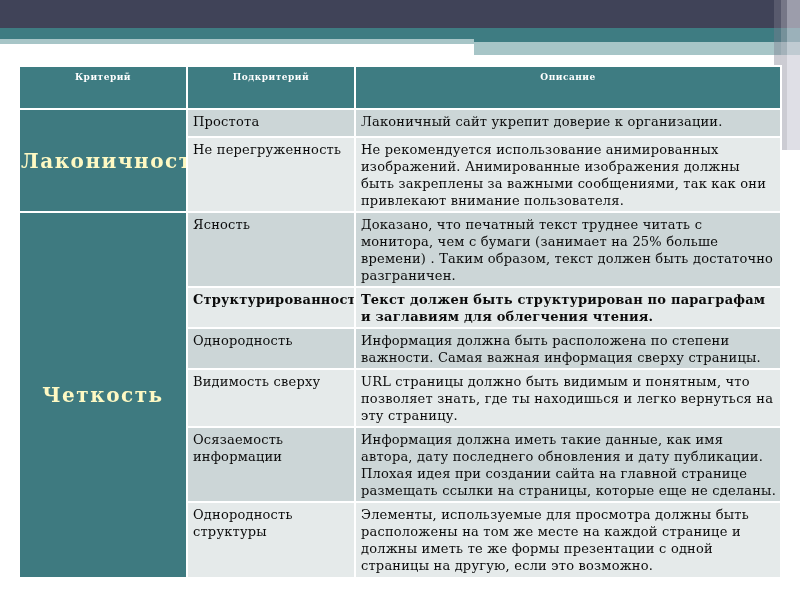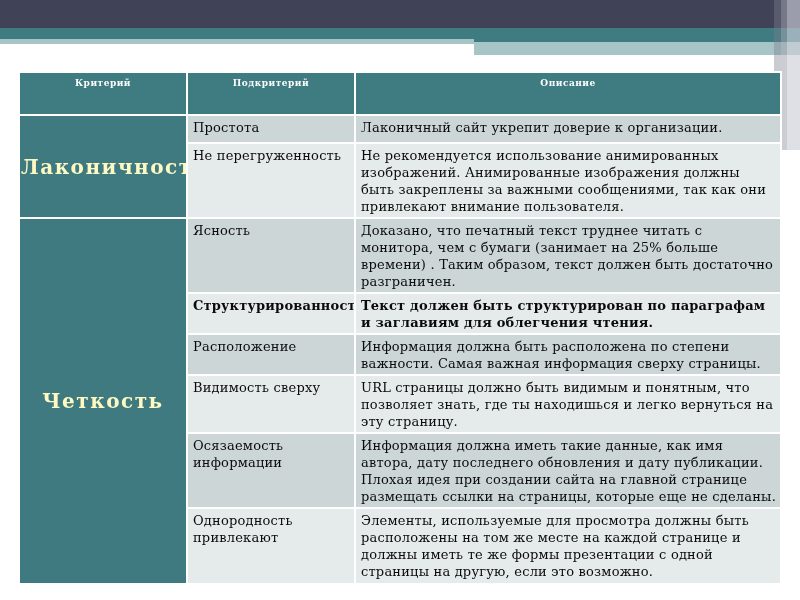--- a/index.html
+++ b/index.html
@@ -44,21 +44,21 @@
     background: var(--light-teal, #a7c5c7);
   }
   
   .stripe { position: absolute; top: 0; height: 150px; }
   .stripe-a { left: 774px; width: 7px;  background: rgba(125,126,142,0.40); }
   .stripe-b { left: 781px; width: 6px;  background: rgba(162,162,175,0.55); }
   .stripe-c { left: 787px; width: 13px; background: rgba(206,206,216,0.65); }
 
   
   table.criteria-table {
-    position: absolute; left: 18px; top: 71px;
+    position: absolute; left: 18px; top: 65px;
     width: 762px;
     border-collapse: collapse;
     table-layout: fixed;
   }
   .criteria-table col.c1 { width: 168px; }
   .criteria-table col.c2 { width: 168px; }
   .criteria-table col.c3 { width: 426px; }
   .criteria-table th, .criteria-table td {
     border: 2px solid #ffffff;
     overflow: hidden;
@@ -134,31 +134,31 @@
         <tr class="band-dark-row" style="height: 62px;">
           <td class="group-cell" rowspan="6">Четкость</td>
           <td class="sub-cell">Ясность</td>
           <td class="desc-cell">Доказано, что печатный текст труднее читать с монитора, чем с бумаги (занимает на 25% больше времени) . Таким образом, текст должен быть достаточно разграничен.</td>
         </tr>
         <tr class="band-light-row" style="height: 41px; font-weight: bold;">
           <td class="sub-cell">Структурированность</td>
           <td class="desc-cell">Текст должен быть структурирован по параграфам и заглавиям для облегчения чтения.</td>
         </tr>
         <tr class="band-dark-row" style="height: 38px;">
-          <td class="sub-cell">Расположение</td>
+          <td class="sub-cell">Однородность</td>
           <td class="desc-cell">Информация должна быть расположена по степени важности. Самая важная информация сверху страницы.</td>
         </tr>
         <tr class="band-light-row" style="height: 57px;">
           <td class="sub-cell">Видимость сверху</td>
           <td class="desc-cell">URL страницы должно быть видимым и понятным, что позволяет знать, где ты находишься и легко вернуться на эту страницу.</td>
         </tr>
         <tr class="band-dark-row" style="height: 69px;">
           <td class="sub-cell">Осязаемость информации</td>
           <td class="desc-cell">Информация должна иметь такие данные, как имя автора, дату последнего обновления и дату публикации. Плохая идея при создании сайта на главной странице размещать ссылки на страницы, которые еще не сделаны.</td>
         </tr>
         <tr class="band-light-row" style="height: 76px;">
-          <td class="sub-cell">Однородность привлекают</td>
+          <td class="sub-cell">Однородность структуры</td>
           <td class="desc-cell">Элементы, используемые для просмотра должны быть расположены на том же месте на каждой странице и должны иметь те же формы презентации с одной страницы на другую, если это возможно.</td>
         </tr>
       </tbody>
   </table>
 
 </div>
 
 </body></html>

